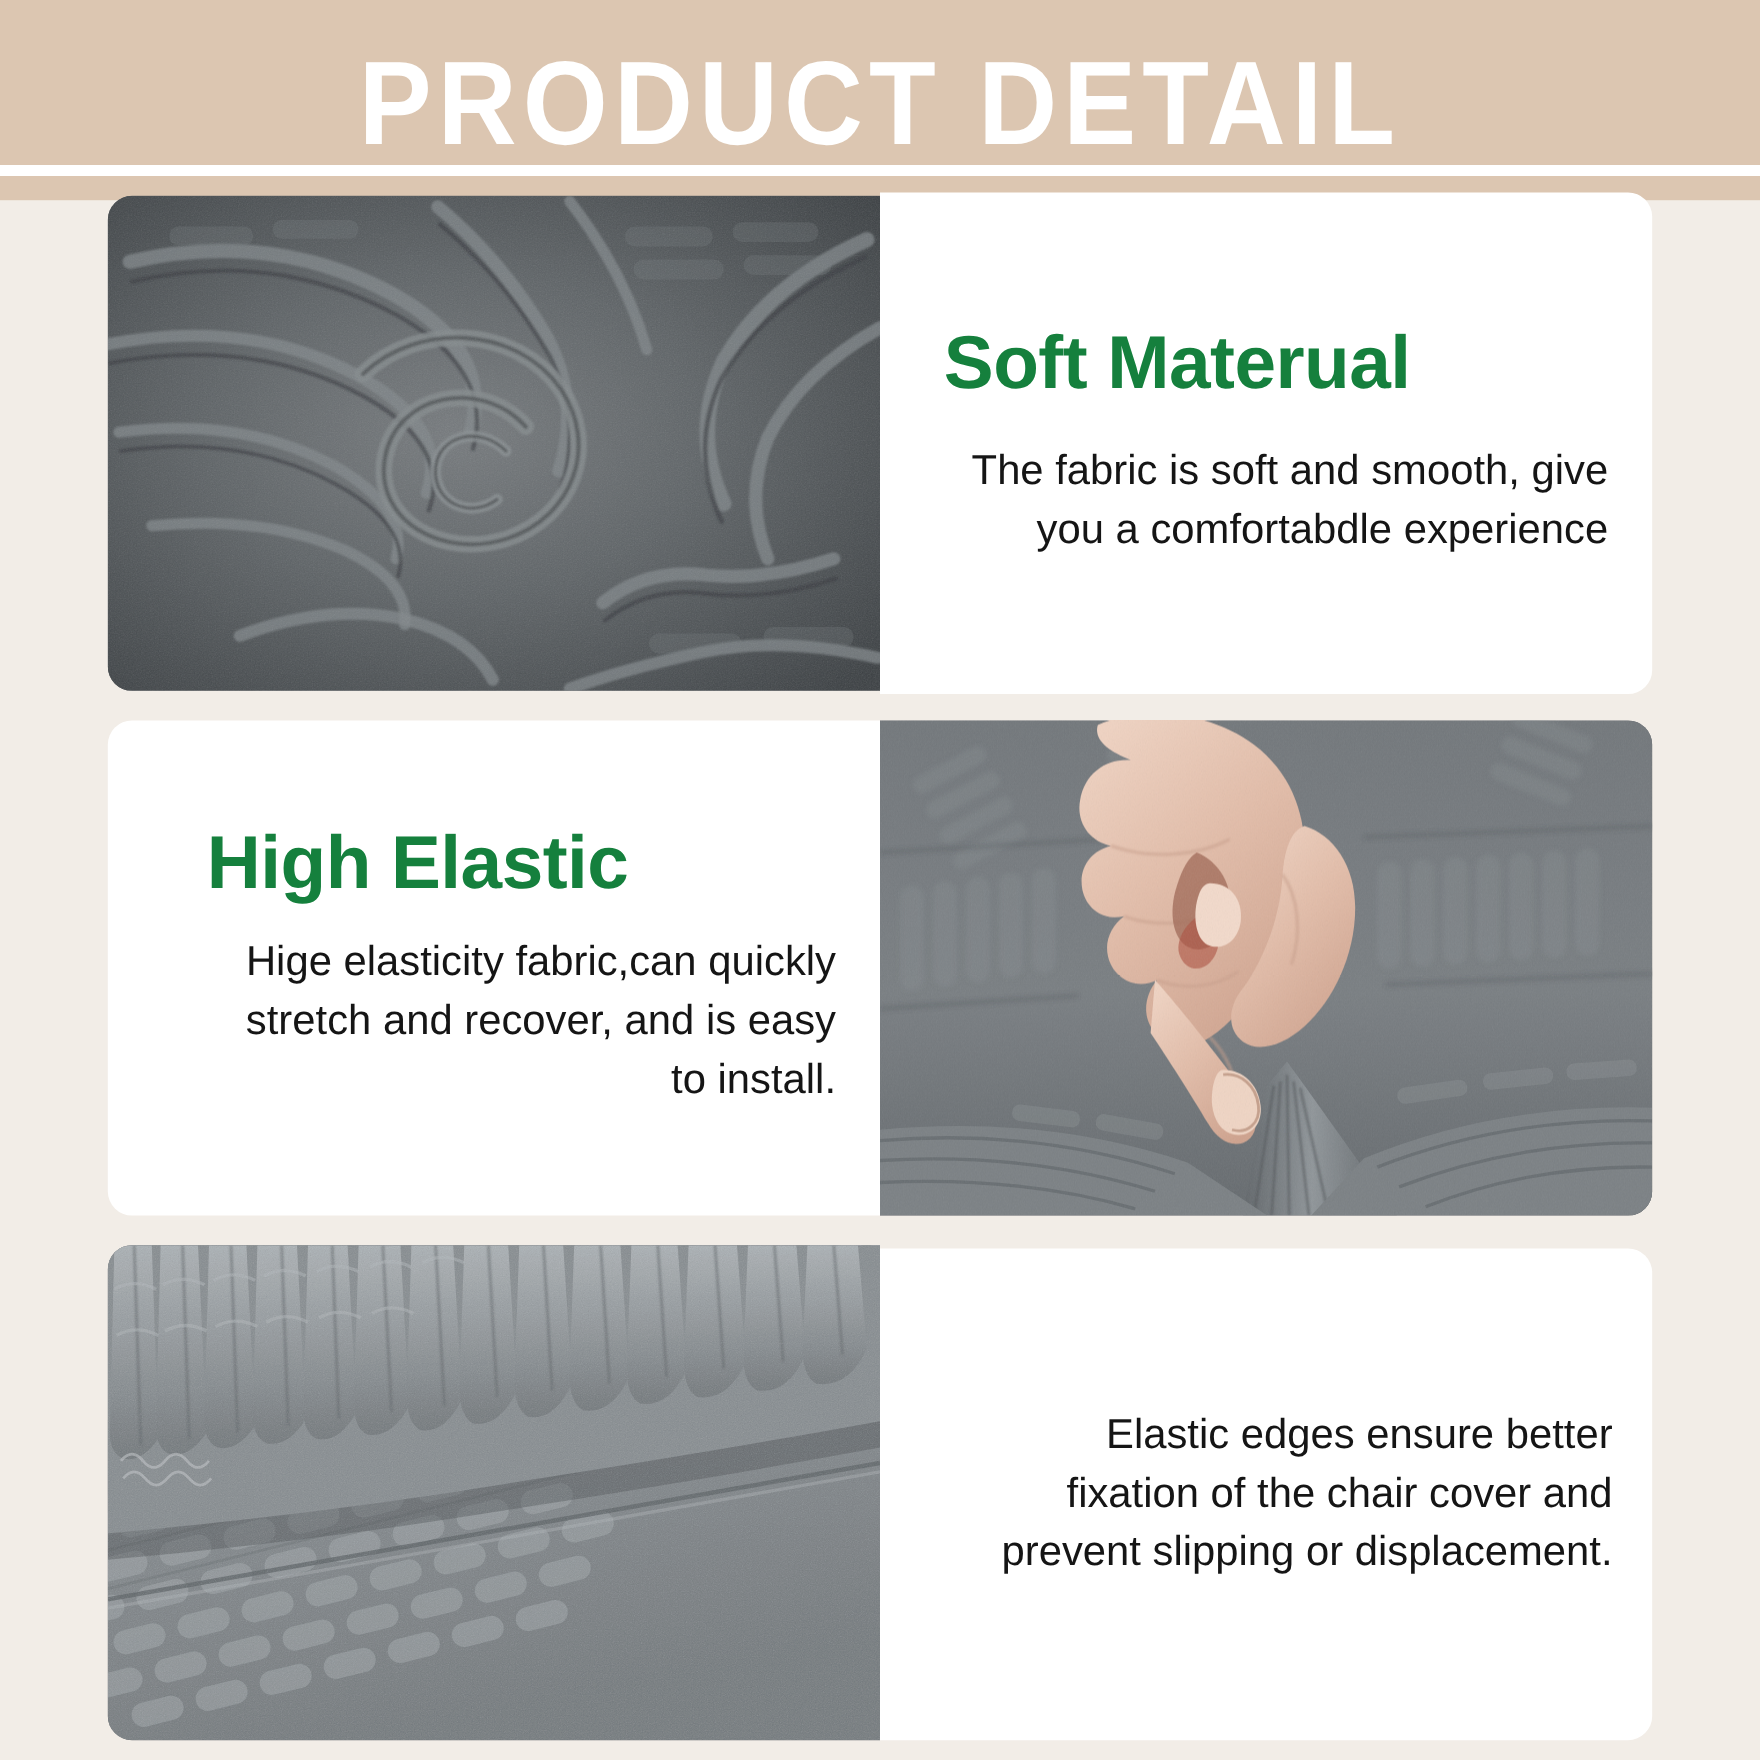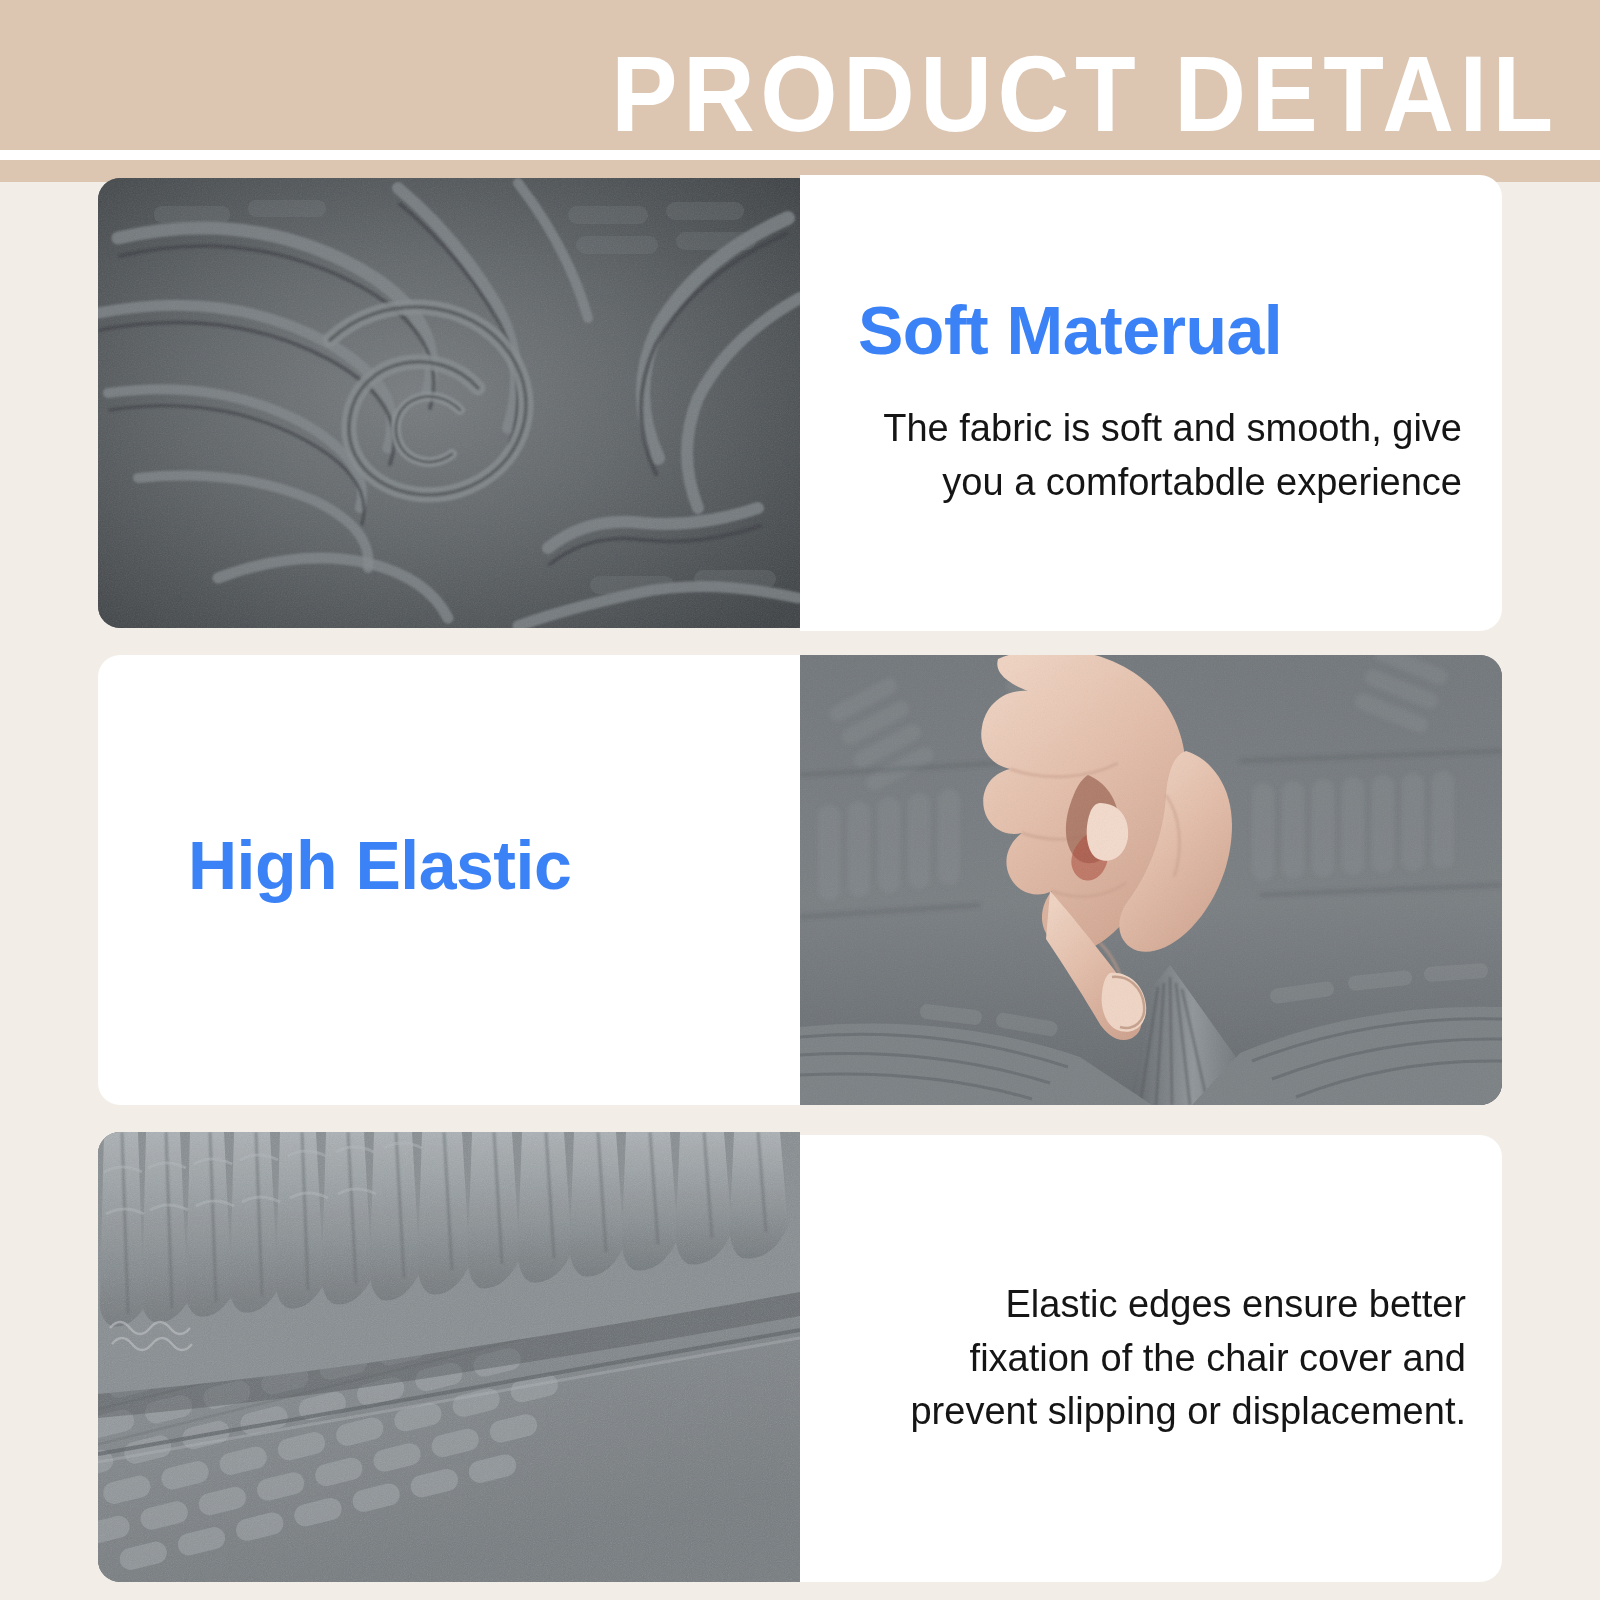--- a/index.html
+++ b/index.html
@@ -8,21 +8,21 @@
     background:#f2ede7;
     font-family:"Liberation Sans", sans-serif;
     overflow:hidden;
     position:relative;
   }
 
   
   #header-banner{
     position:absolute; left:0; top:0; width:1600px; height:182px;
     background:#dcc6b1;
-    display:flex; align-items:center; justify-content:flex-end;
+    display:flex; align-items:center; justify-content:center;
   }
   #header-title{
     font-family:"Liberation Sans Narrow","Liberation Sans",sans-serif;
     font-weight:bold;
     font-size:108px;
     line-height:1;
     color:#ffffff;
     letter-spacing:6px;
     transform:scaleX(0.92);
     transform-origin:center;
@@ -48,21 +48,21 @@
     position:absolute;
     background:#ffffff;
     display:flex;
     flex-direction:column;
     justify-content:center;
   }
 
   .feature-title{
     font-family:"Liberation Sans Narrow","Liberation Sans",sans-serif;
     font-weight:bold;
-    color:#3b82f6;
+    color:#15803d;
     font-size:68px;
     line-height:1.02;
     letter-spacing:-0.5px;
     white-space:nowrap;
   }
   .feature-desc{
     font-family:"Liberation Sans Narrow","Liberation Sans",sans-serif;
     font-weight:normal;
     color:#151515;
     font-size:38px;
@@ -189,20 +189,21 @@
   <div class="textcard" id="card-soft-material">
     <div class="feature-title">Soft Materual</div>
     <div class="feature-desc">The fabric is soft and smooth, give you a comfortabdle experience</div>
   </div>
 </div>
 
 <div class="row" id="row-2">
 
   <div class="textcard" id="card-high-elastic">
     <div class="feature-title">High Elastic</div>
+    <div class="feature-desc">Hige elasticity fabric,can quickly stretch and recover, and is easy to install.</div>
   </div>
 
   <div class="photo" id="photo-high-elastic">
     <svg viewBox="0 0 702 450" preserveAspectRatio="xMidYMid slice">
       <defs>
         <linearGradient id="he-bg" x1="0" y1="0" x2="0" y2="1">
           <stop offset="0%" stop-color="#72777b"></stop>
           <stop offset="55%" stop-color="#797e82"></stop>
           <stop offset="100%" stop-color="#656a6e"></stop>
         </linearGradient>

